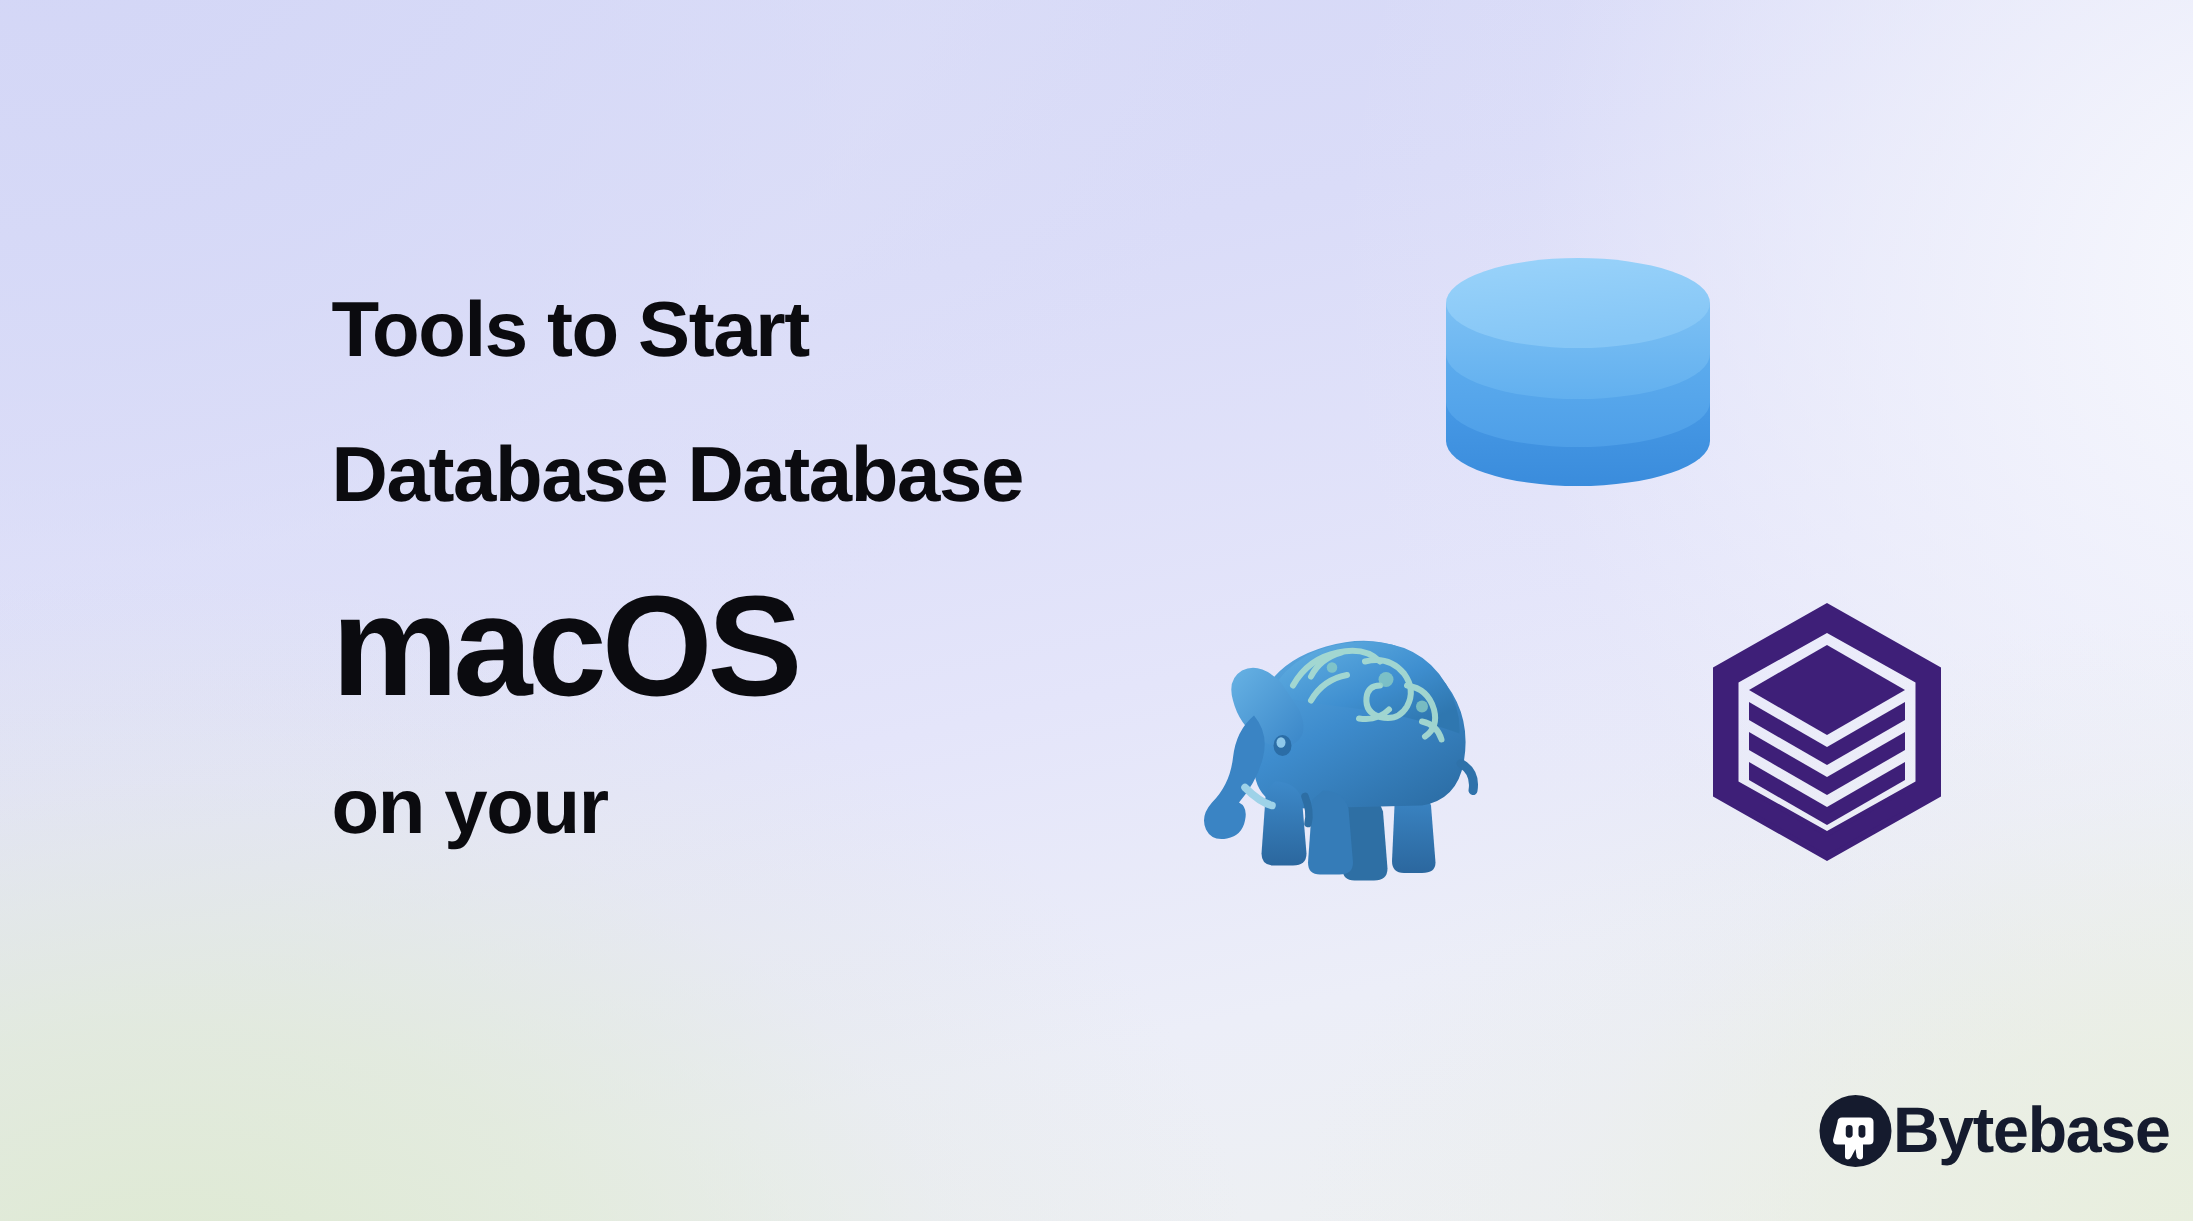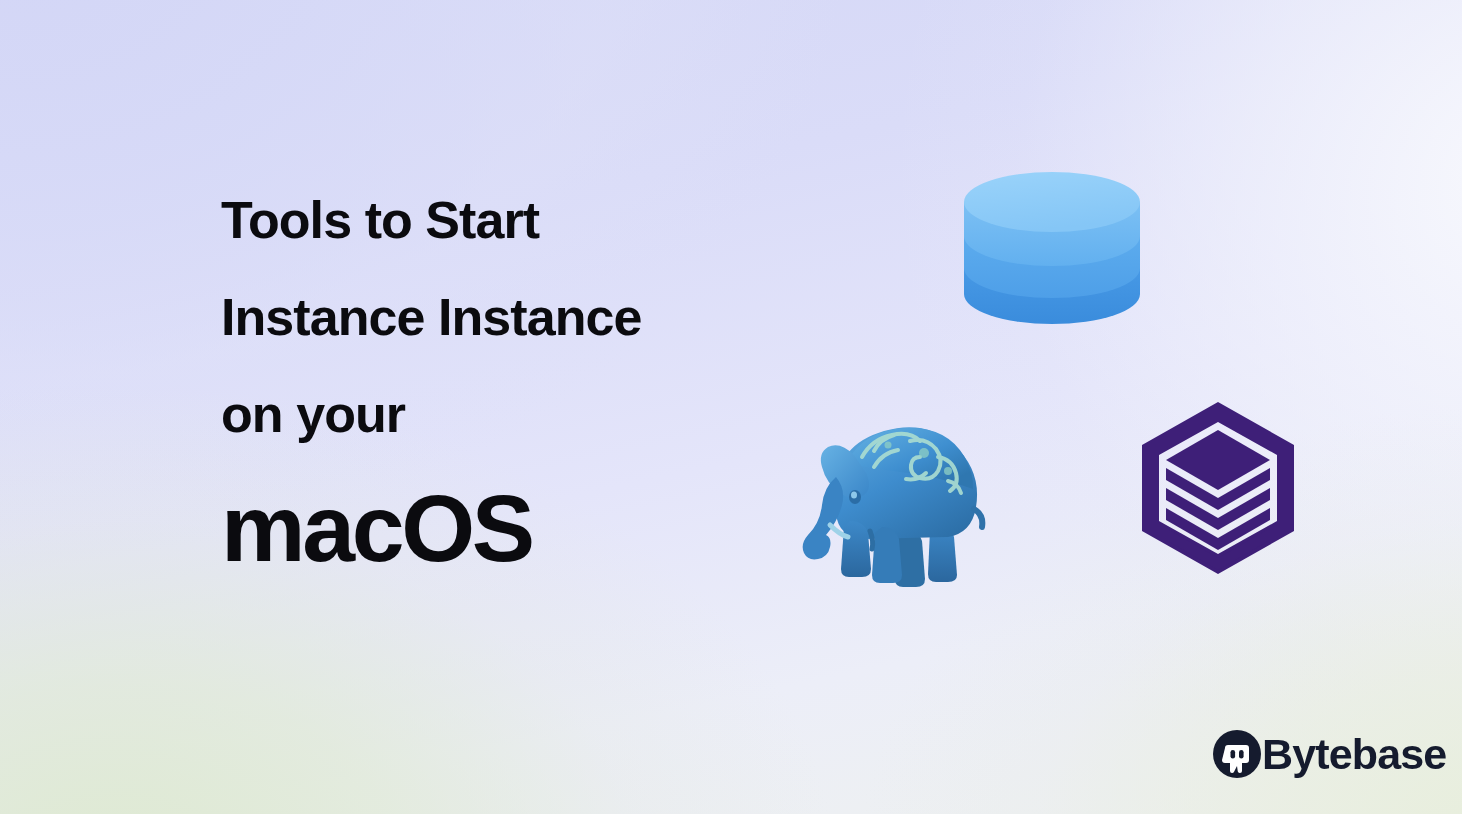--- a/index.html
+++ b/index.html
@@ -107,23 +107,23 @@
     white-space: nowrap;
   }
 </style>
 </head>
 <body>
 
 <div class="banner">
 
   <div class="headline">
     <span class="line l1">Tools to Start</span>
-    <span class="line l2">Instance Instance</span>
+    <span class="line l2">Database Database</span>
+    <span class="line l4">macOS</span>
     <span class="line l3">on your</span>
-    <span class="line l4">macOS</span>
   </div>
 
   <div class="icon-db-cylinder">
     <svg viewBox="0 0 188 165" width="188" height="165" aria-hidden="true">
       <defs>
         <linearGradient id="cylTop" x1="0" y1="0" x2="0.3" y2="1">
           <stop offset="0%" stop-color="#9ad3fa"></stop>
           <stop offset="100%" stop-color="#85c6f6"></stop>
         </linearGradient>
         <linearGradient id="cylB1" x1="0" y1="0" x2="0" y2="1">

